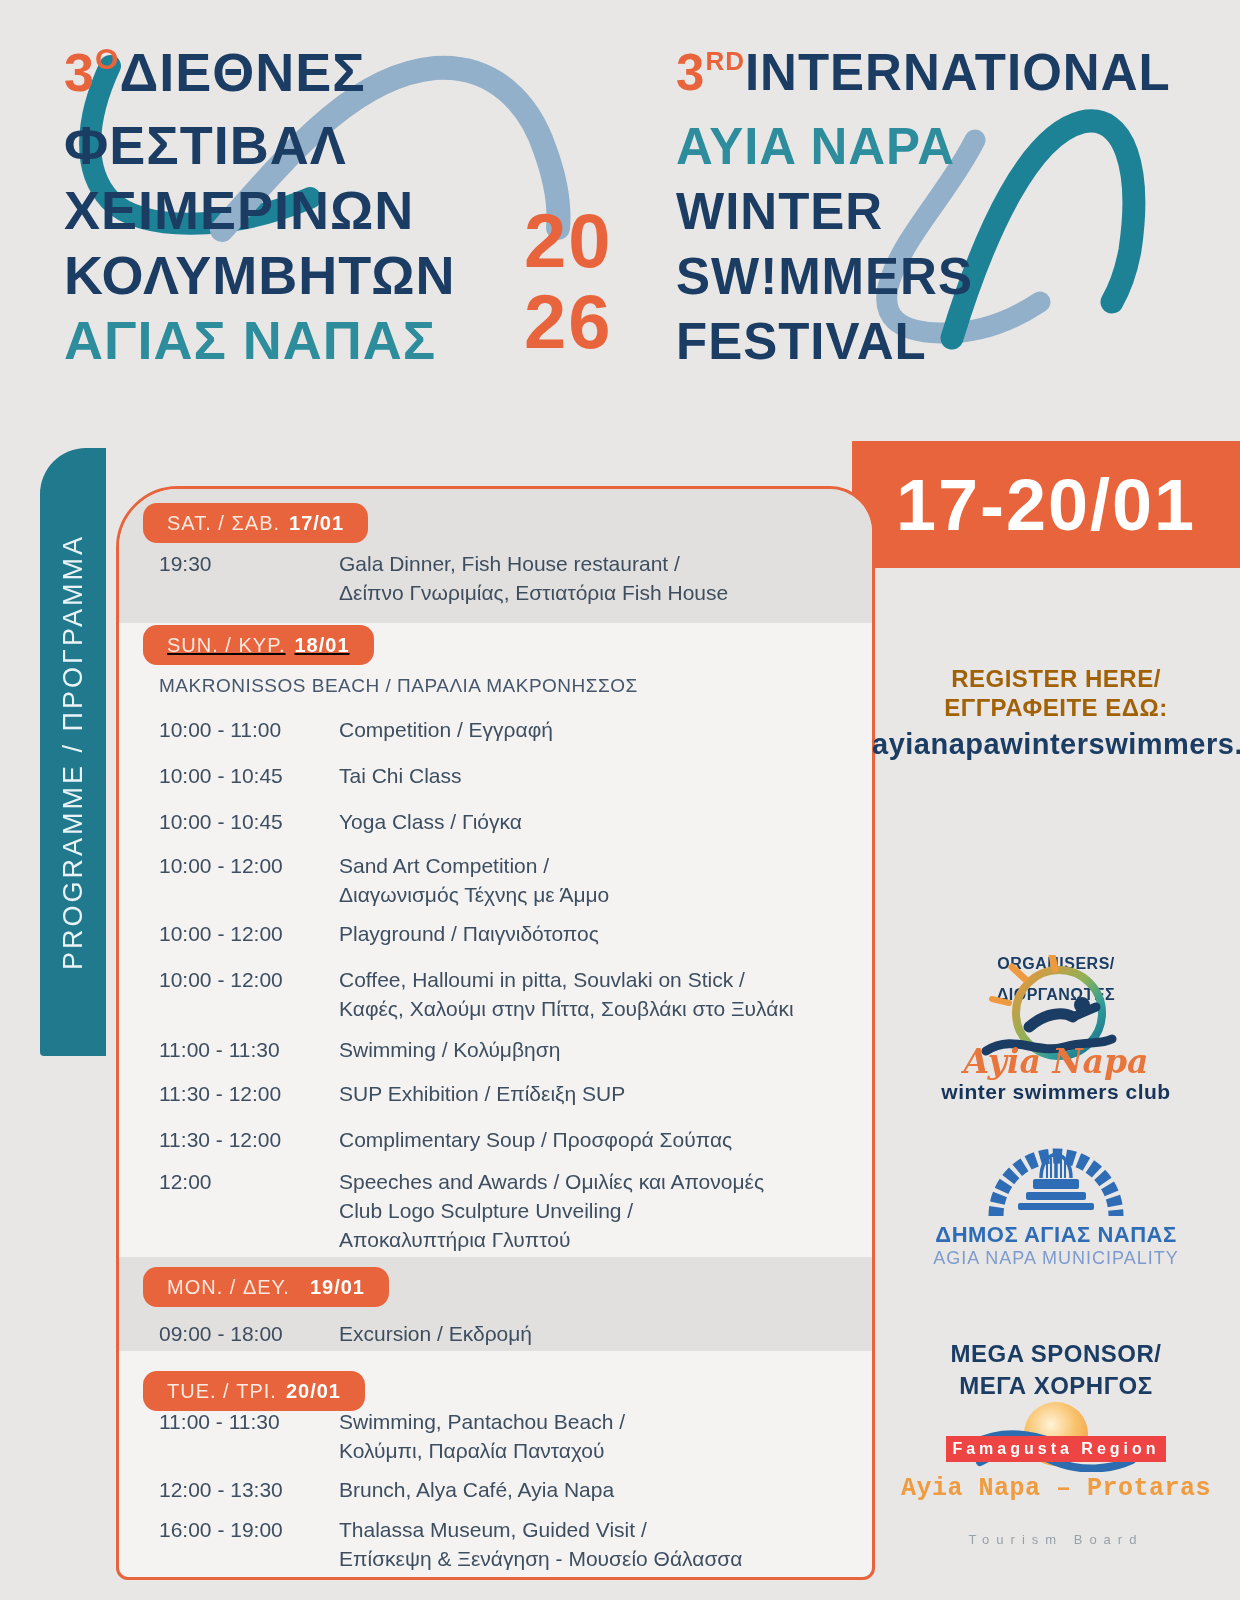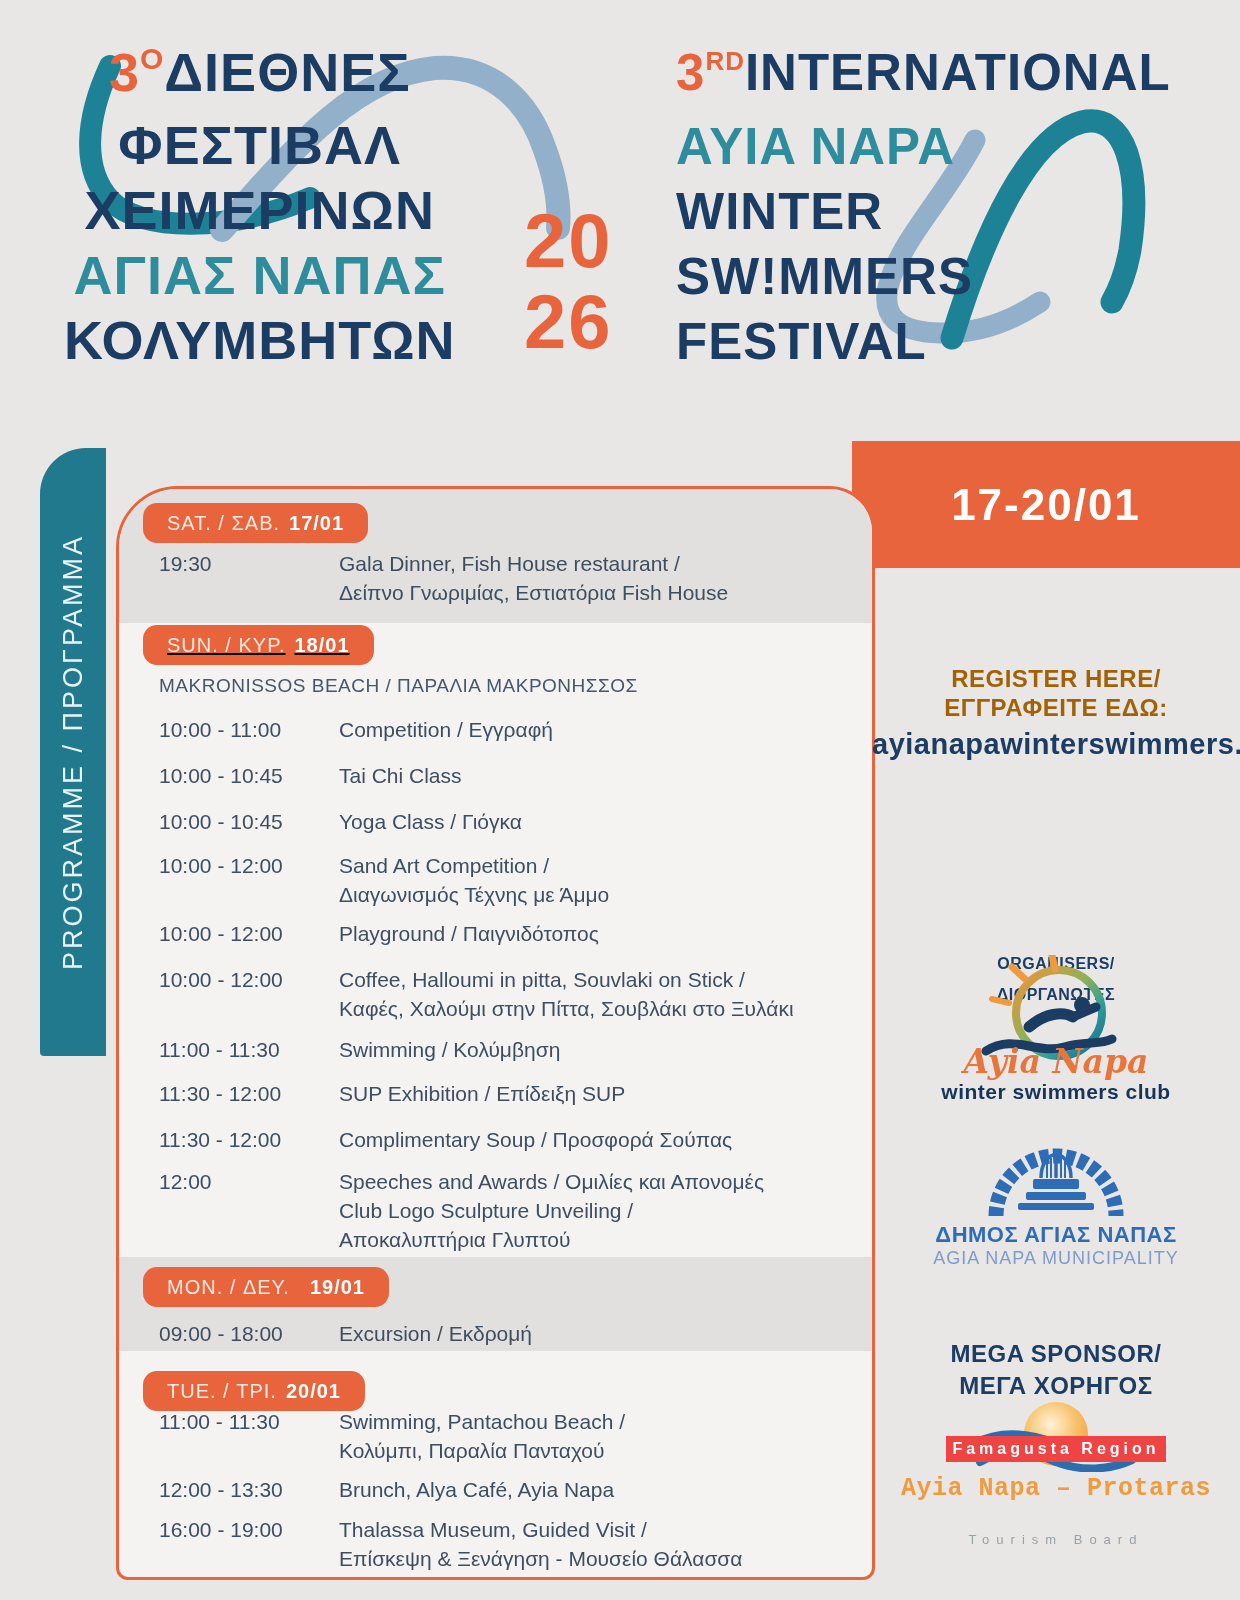--- a/index.html
+++ b/index.html
@@ -19,21 +19,21 @@
   .year-badge{left:524px;top:200px;font-size:76px;line-height:81px;font-weight:700;color:#e8643c;letter-spacing:2px;}
 
   
   .side-bar{left:40px;top:448px;width:66px;height:608px;background:#20798d;border-radius:46px 0 0 4px;z-index:1;}
   .side-bar span{position:absolute;left:0;top:0;width:100%;height:100%;
     writing-mode:vertical-rl;transform:rotate(180deg);
     display:flex;align-items:center;justify-content:center;
     color:#e9f3f5;font-size:27px;letter-spacing:3px;font-weight:400;}
   .banner{left:852px;top:441px;width:388px;height:127px;background:#e8643c;z-index:1;
     display:flex;align-items:center;justify-content:center;
-    color:#ffffff;font-size:44px;font-weight:700;letter-spacing:2px;}
+    color:#ffffff;font-size:72px;font-weight:700;letter-spacing:2px;}
   .panel{left:116px;top:458px;width:753px;height:1088px;background:#f4f3f2;
     border:3px solid #e8643c;border-radius:62px 46px 12px 12px;overflow:hidden;z-index:2;margin-top:28px;}
   .band{position:absolute;left:0;width:100%;background:#e2e0de;}
   .band.sat{top:0;height:134px;}
   .band.mon{top:768px;height:94px;}
   .pill{position:absolute;left:24px;height:40px;background:#e8643c;border-radius:14px;
     display:flex;align-items:center;padding:0 24px;white-space:nowrap;}
   .pill .day{color:rgba(255,244,238,0.92);font-size:20px;font-weight:500;letter-spacing:1px;}
   .pill .date{color:#ffffff;font-size:20px;font-weight:700;margin-left:9px;letter-spacing:1px;}
   .loc{position:absolute;left:40px;color:#46566b;font-size:19px;letter-spacing:0.5px;white-space:nowrap;}
@@ -67,26 +67,26 @@
 
 <div class="poster">
 
   <svg class="abs" style="left:0;top:0;z-index:0;" width="1240" height="420" viewBox="0 0 1240 420">
     <path d="M110 66 C 85 120 82 170 110 200 C 140 232 230 232 310 198" fill="none" stroke="#1e8296" stroke-width="22" stroke-linecap="round"></path>
     <path d="M222 230 C 300 140 360 75 435 68 C 495 64 530 105 545 150 C 556 180 560 205 558 228" fill="none" stroke="#92b0c9" stroke-width="24" stroke-linecap="round"></path>
     <path d="M975 140 C 950 190 905 235 890 280 C 878 318 900 332 940 333 C 975 334 1010 322 1040 302" fill="none" stroke="#92b0c9" stroke-width="21" stroke-linecap="round"></path>
     <path d="M952 338 C 985 230 1030 135 1082 122 C 1125 112 1142 170 1130 250 C 1126 272 1120 288 1112 302" fill="none" stroke="#1e8296" stroke-width="23" stroke-linecap="round"></path>
   </svg>
 
-  <div class="abs title greek-title" style="z-index:1;text-align:center;">
+  <div class="abs title greek-title" style="z-index:1;">
     <div class="tline"><span class="orangetxt">3</span><span class="ord orangetxt">Ο</span><span class="navy">ΔΙΕΘΝΕΣ</span></div>
     <div class="tline navy">ΦΕΣΤΙΒΑΛ</div>
     <div class="tline navy">ΧΕΙΜΕΡΙΝΩΝ</div>
+    <div class="tline navy">ΚΟΛΥΜΒΗΤΩΝ</div>
     <div class="tline tealtxt">ΑΓΙΑΣ ΝΑΠΑΣ</div>
-    <div class="tline navy">ΚΟΛΥΜΒΗΤΩΝ</div>
   </div>
 
   <div class="abs year-badge" style="z-index:1;">
     <div>20</div>
     <div>26</div>
   </div>
 
   <div class="abs title english-title" style="z-index:1;">
     <div class="tline"><span class="orangetxt">3</span><span class="ord orangetxt" style="font-size:26px;top:-20px;">RD</span><span class="navy">INTERNATIONAL</span></div>
     <div class="tline tealtxt">AYIA NAPA</div>

